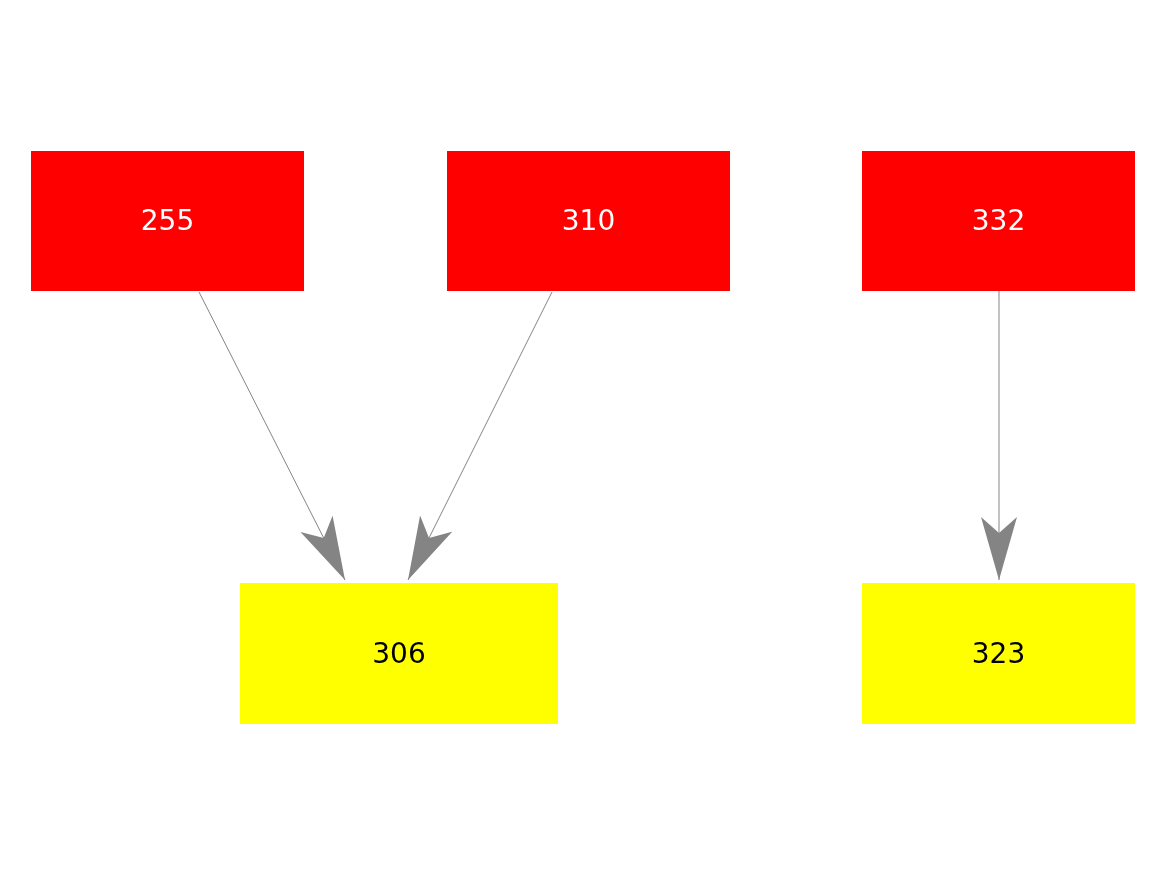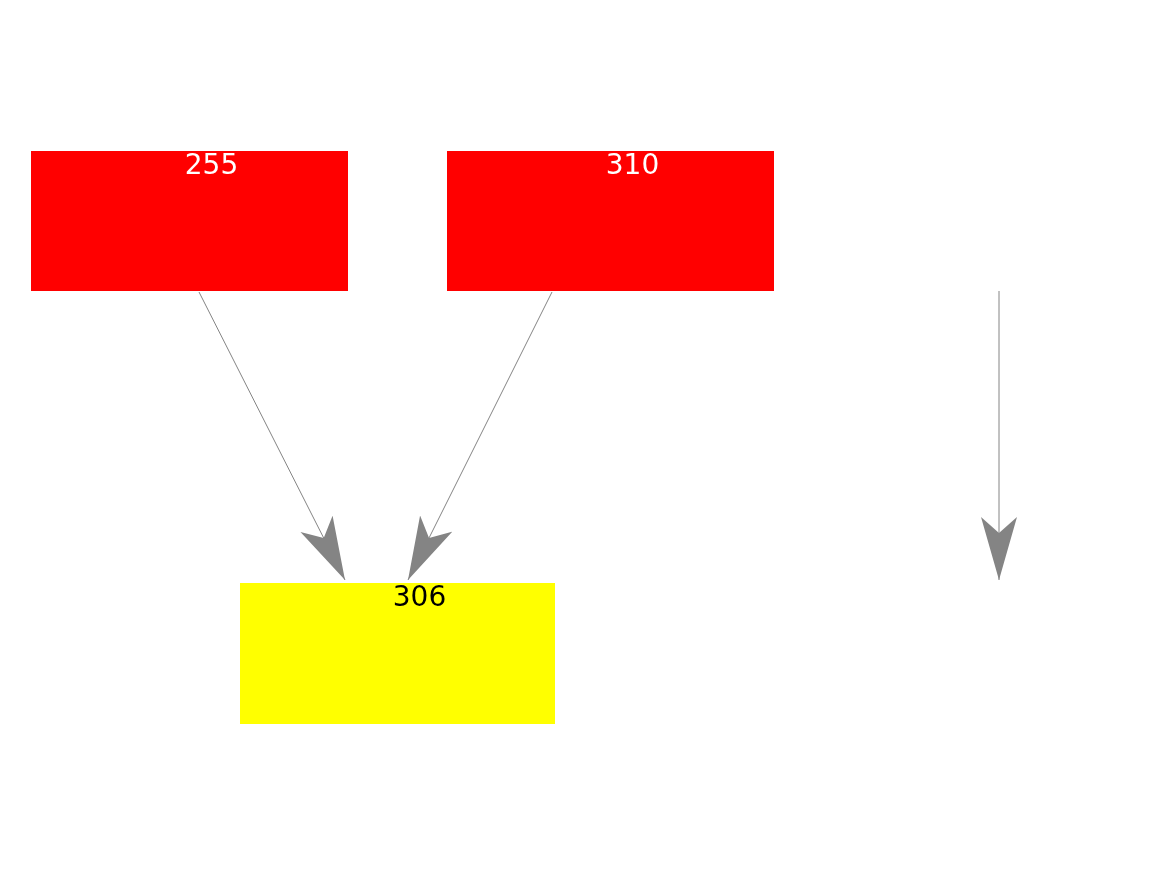--- a/index.html
+++ b/index.html
@@ -19,26 +19,25 @@
     position: absolute;
     left: 0;
     top: 0;
     width: 1167px;
     height: 875px;
     pointer-events: none;
   }
   .node {
     position: absolute;
     display: flex;
-    align-items: flex-start;
+    align-items: center;
     justify-content: center;
     font-size: 28px;
     line-height: 1;
     user-select: none;
-    padding-left: 44px;
   }
 </style>
 </head>
 <body>
 
 <div class="canvas">
 
   <svg class="edge-layer" width="1167" height="875" viewBox="0 0 1167 875" xmlns="http://www.w3.org/2000/svg">
     <defs>
       <marker id="vee" markerUnits="userSpaceOnUse" markerWidth="66" markerHeight="38" refX="63" refY="18" orient="auto">
@@ -49,17 +48,23 @@
     <line marker-end="url(#vee)" x1="552" y1="292" x2="408" y2="580" stroke="#848484" stroke-width="1"></line>
     <line marker-end="url(#vee)" x1="999" y1="291" x2="999" y2="580" stroke="#848484" stroke-width="1"></line>
   </svg>
 
   <div class="node" style="left: 31px; top: 151px; width: 273px; height: 140px; background: rgb(255, 0, 0); color: rgb(255, 255, 255);">
     <span>255</span>
   </div>
   <div class="node" style="left: 447px; top: 151px; width: 283px; height: 140px; background: rgb(255, 0, 0); color: rgb(255, 255, 255);">
     <span>310</span>
   </div>
-  <div class="node" style="left: 240px; top: 583px; width: 271px; height: 141px; background: rgb(255, 255, 0); color: rgb(0, 0, 0);">
+  <div class="node" style="left: 862px; top: 151px; width: 273px; height: 140px; background: rgb(255, 0, 0); color: rgb(255, 255, 255);">
+    <span>332</span>
+  </div>
+  <div class="node" style="left: 240px; top: 583px; width: 318px; height: 141px; background: rgb(255, 255, 0); color: rgb(0, 0, 0);">
     <span>306</span>
+  </div>
+  <div class="node" style="left: 862px; top: 583px; width: 273px; height: 141px; background: rgb(255, 255, 0); color: rgb(0, 0, 0);">
+    <span>323</span>
   </div>
 
 </div>
 
 </body></html>

